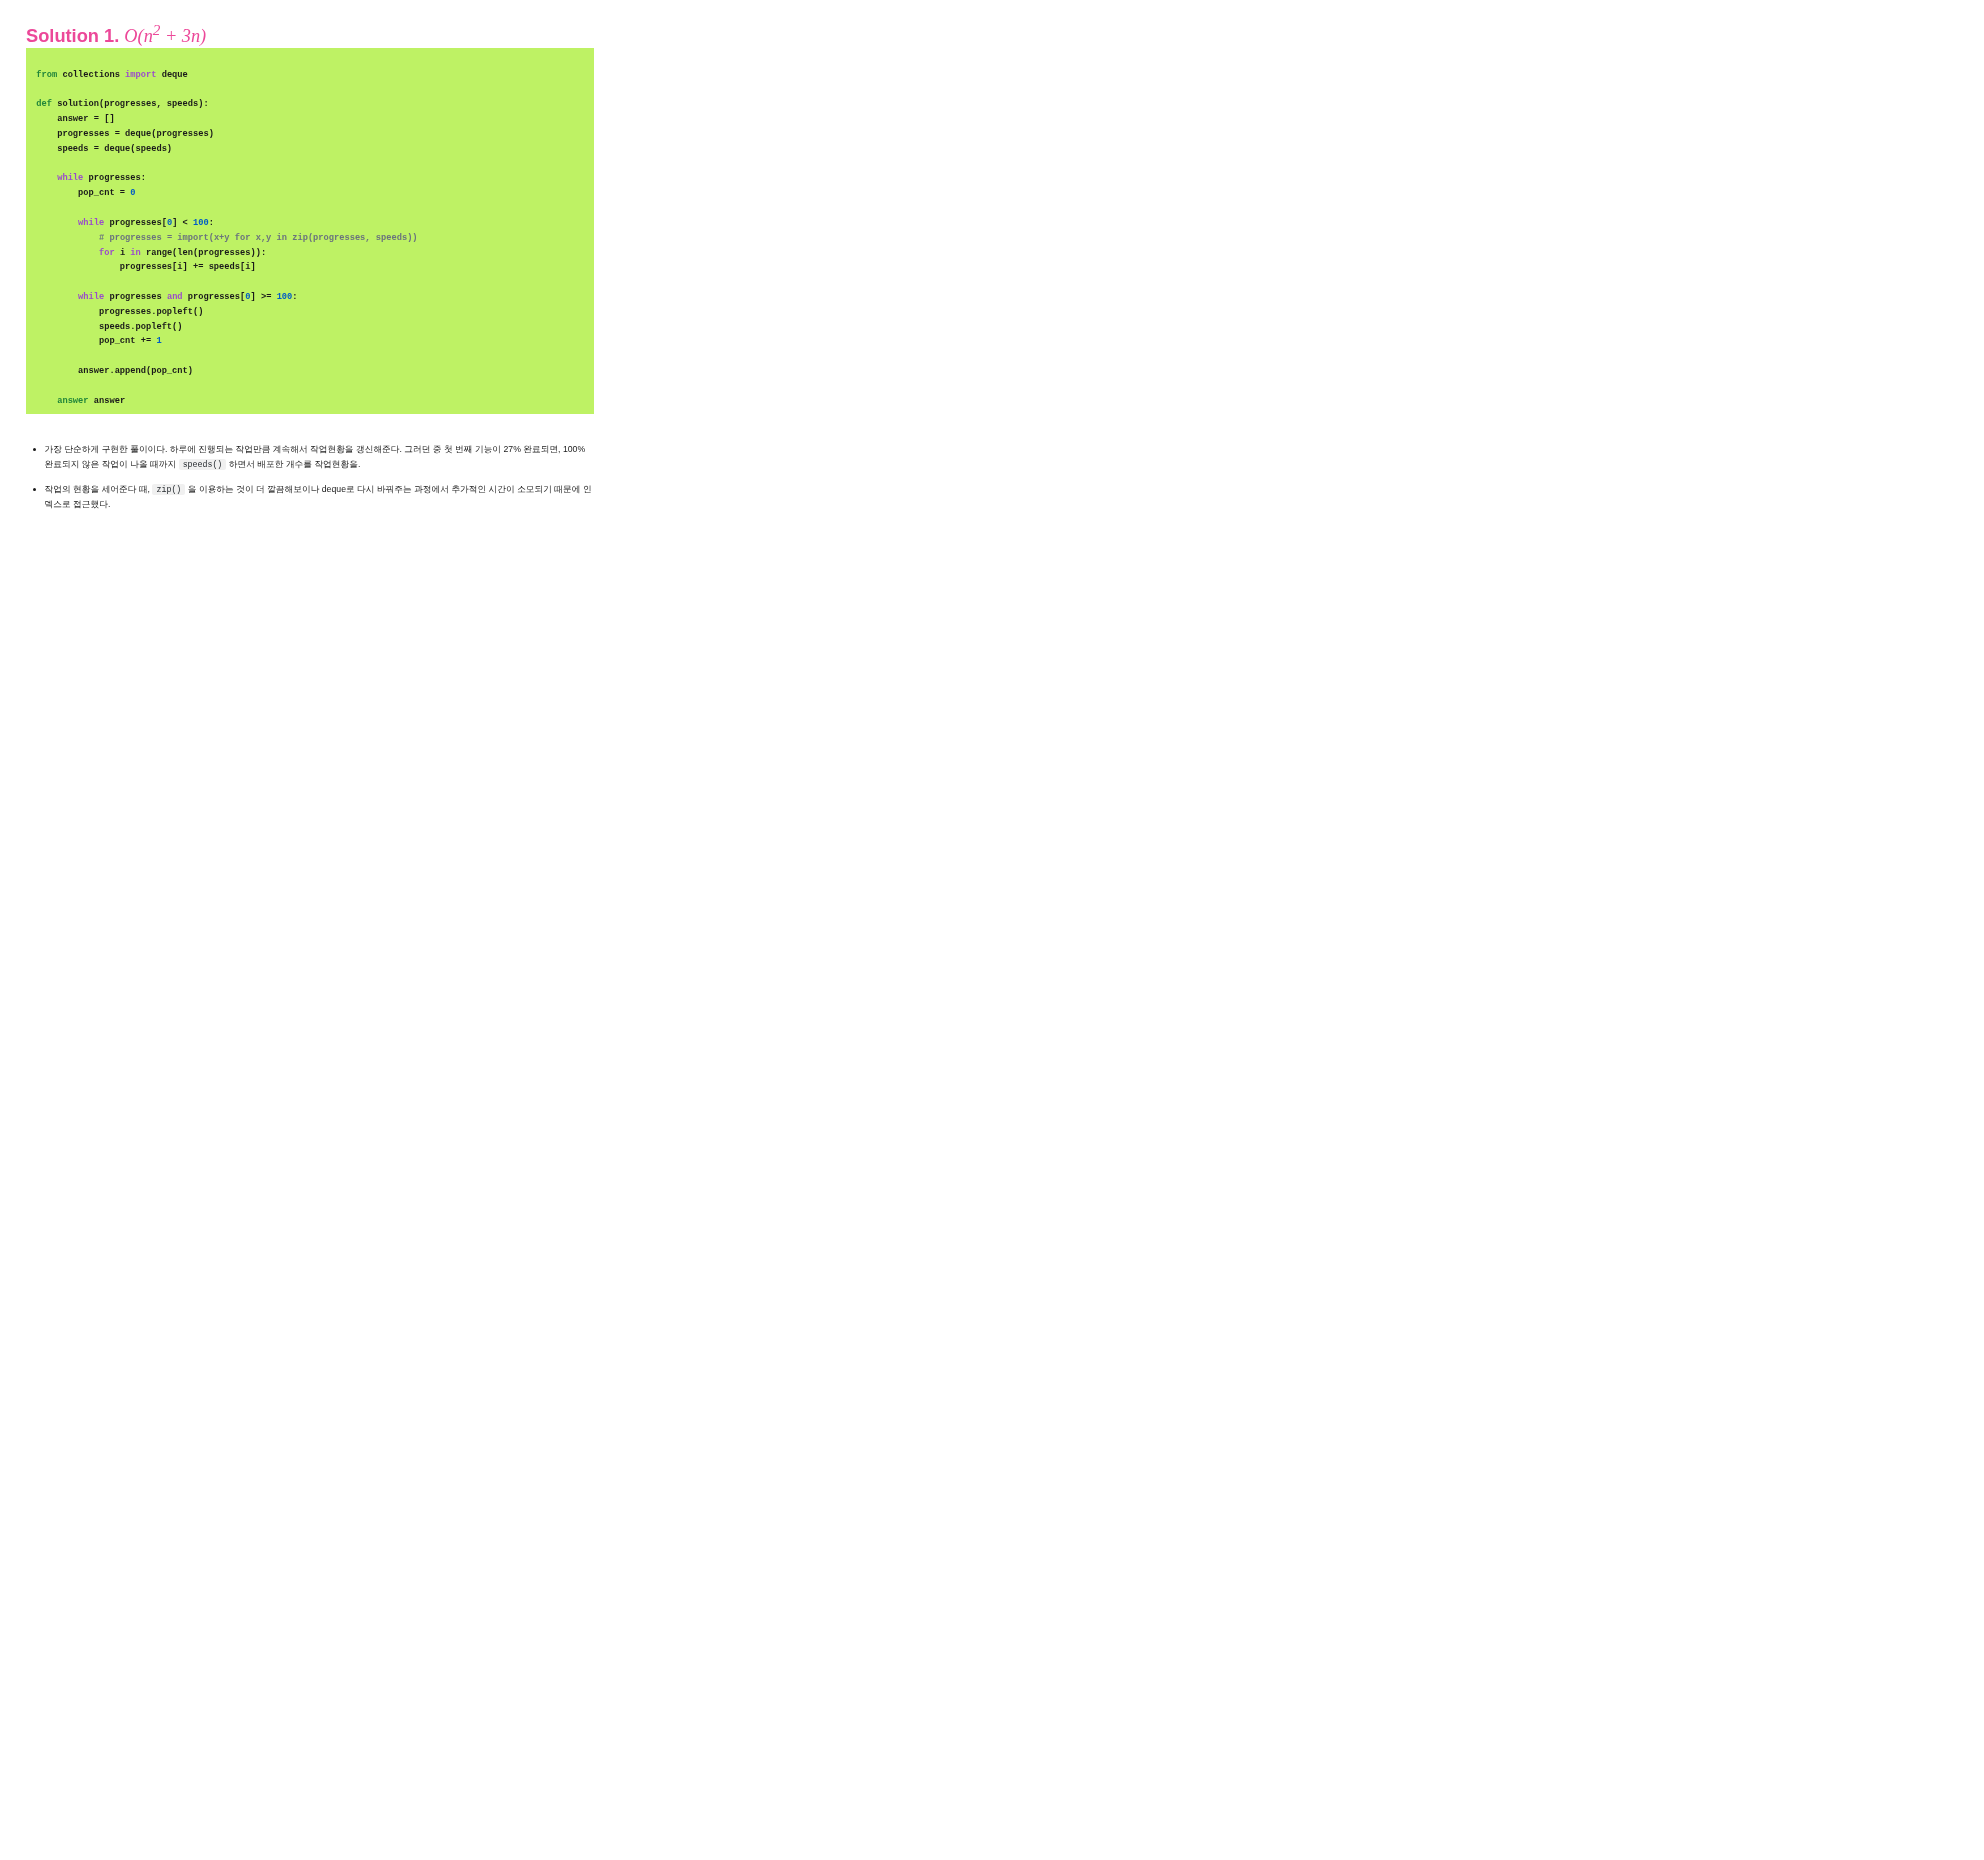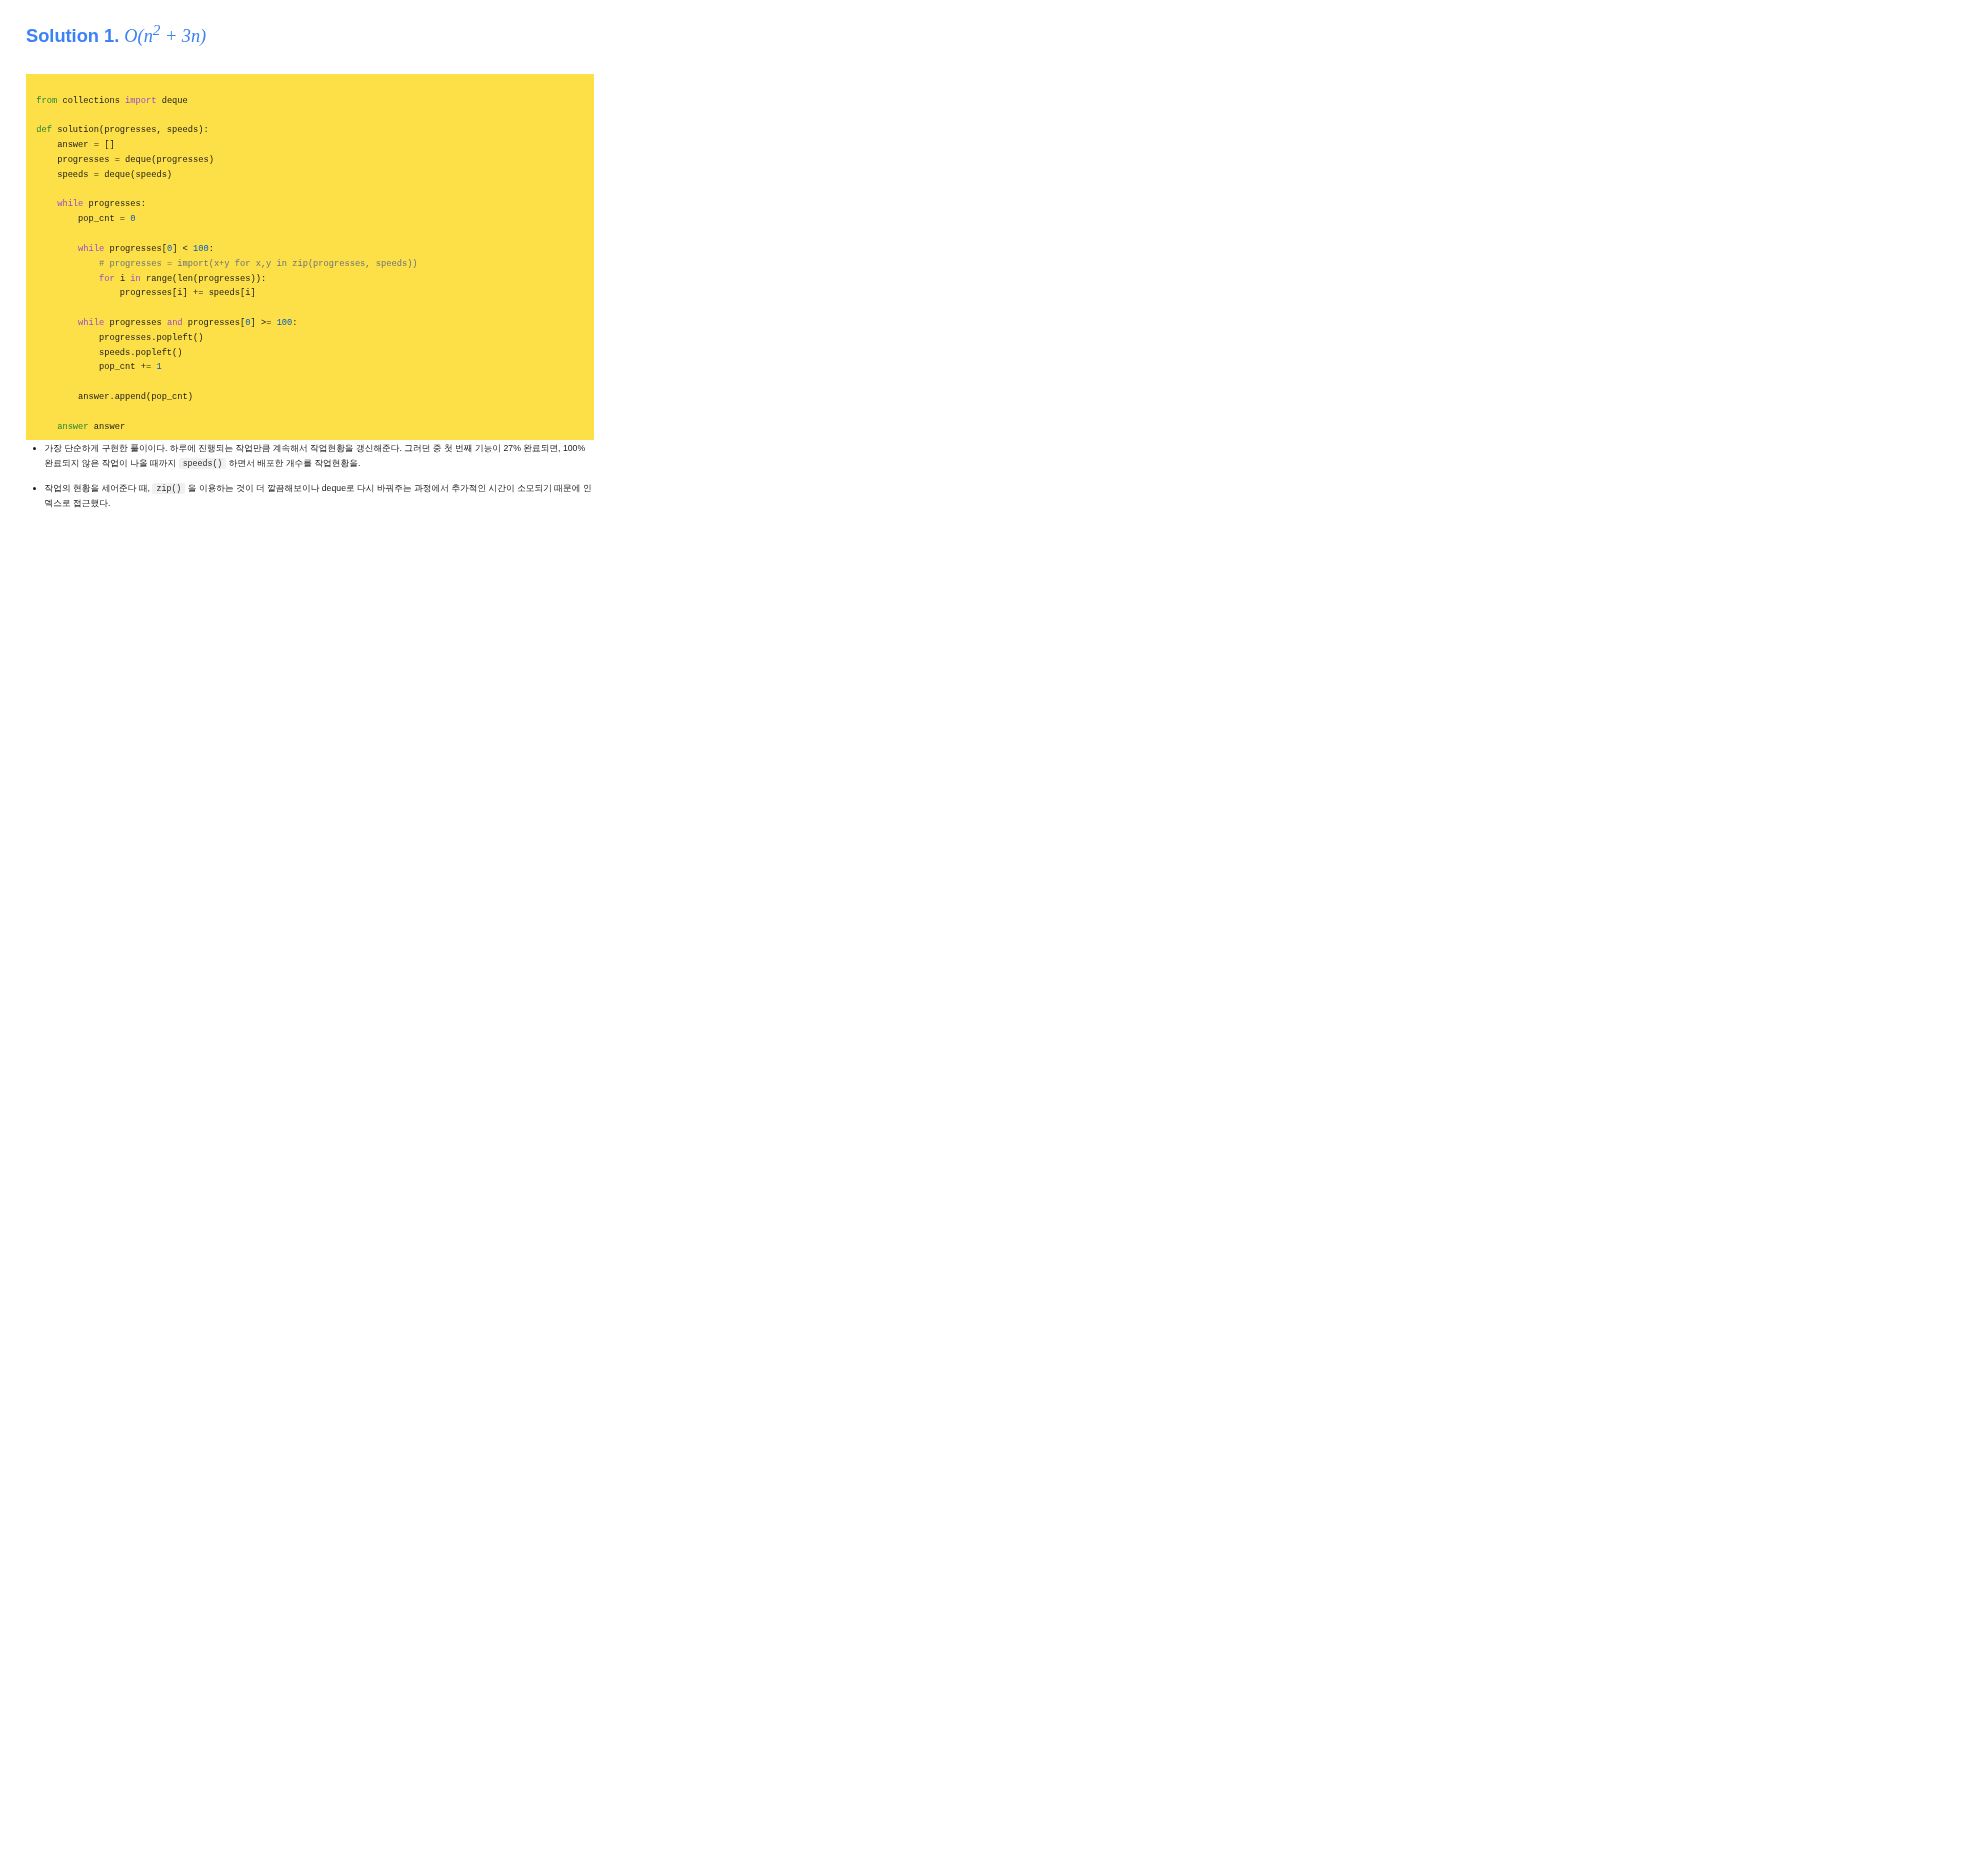--- a/index.html
+++ b/index.html
@@ -8,38 +8,39 @@
       font-family: -apple-system, BlinkMacSystemFont, 'Segoe UI', sans-serif;
       color: #1a1a1a;
       padding: 20.7px 26px;
       max-width: 620px;
     }
 
     
     .page-title {
       font-size: 2.2em;
       font-weight: 700;
-      margin-bottom: 27px;
-      color: #3b82f6;
+      margin-bottom: 1px;
+      color: #ec4899;
     }
     .page-title .math {
       font-style: italic;
       font-weight: 400;
       font-family: 'Georgia', serif;
     }
 
     
     .code-block {
-      background: #fde047;
+      background: #bef264;
       font-family: 'Courier New', Courier, monospace;
       font-size: 1.05em;
       line-height: 1.7;
-      margin-bottom: 1px;
+      margin-bottom: 28px;
       padding: 5.2px 10.3px;
       white-space: pre;
+      font-weight: bold;
     }
 
     
     .kw-from    { color: #22863a; }   
     .kw-import  { color: #9b4dca; }   
     .kw-def     { color: #22863a; }   
     .kw-while   { color: #9b4dca; }   
     .kw-for     { color: #9b4dca; }   
     .kw-in      { color: #9b4dca; }   
     .kw-return  { color: #22863a; }   

